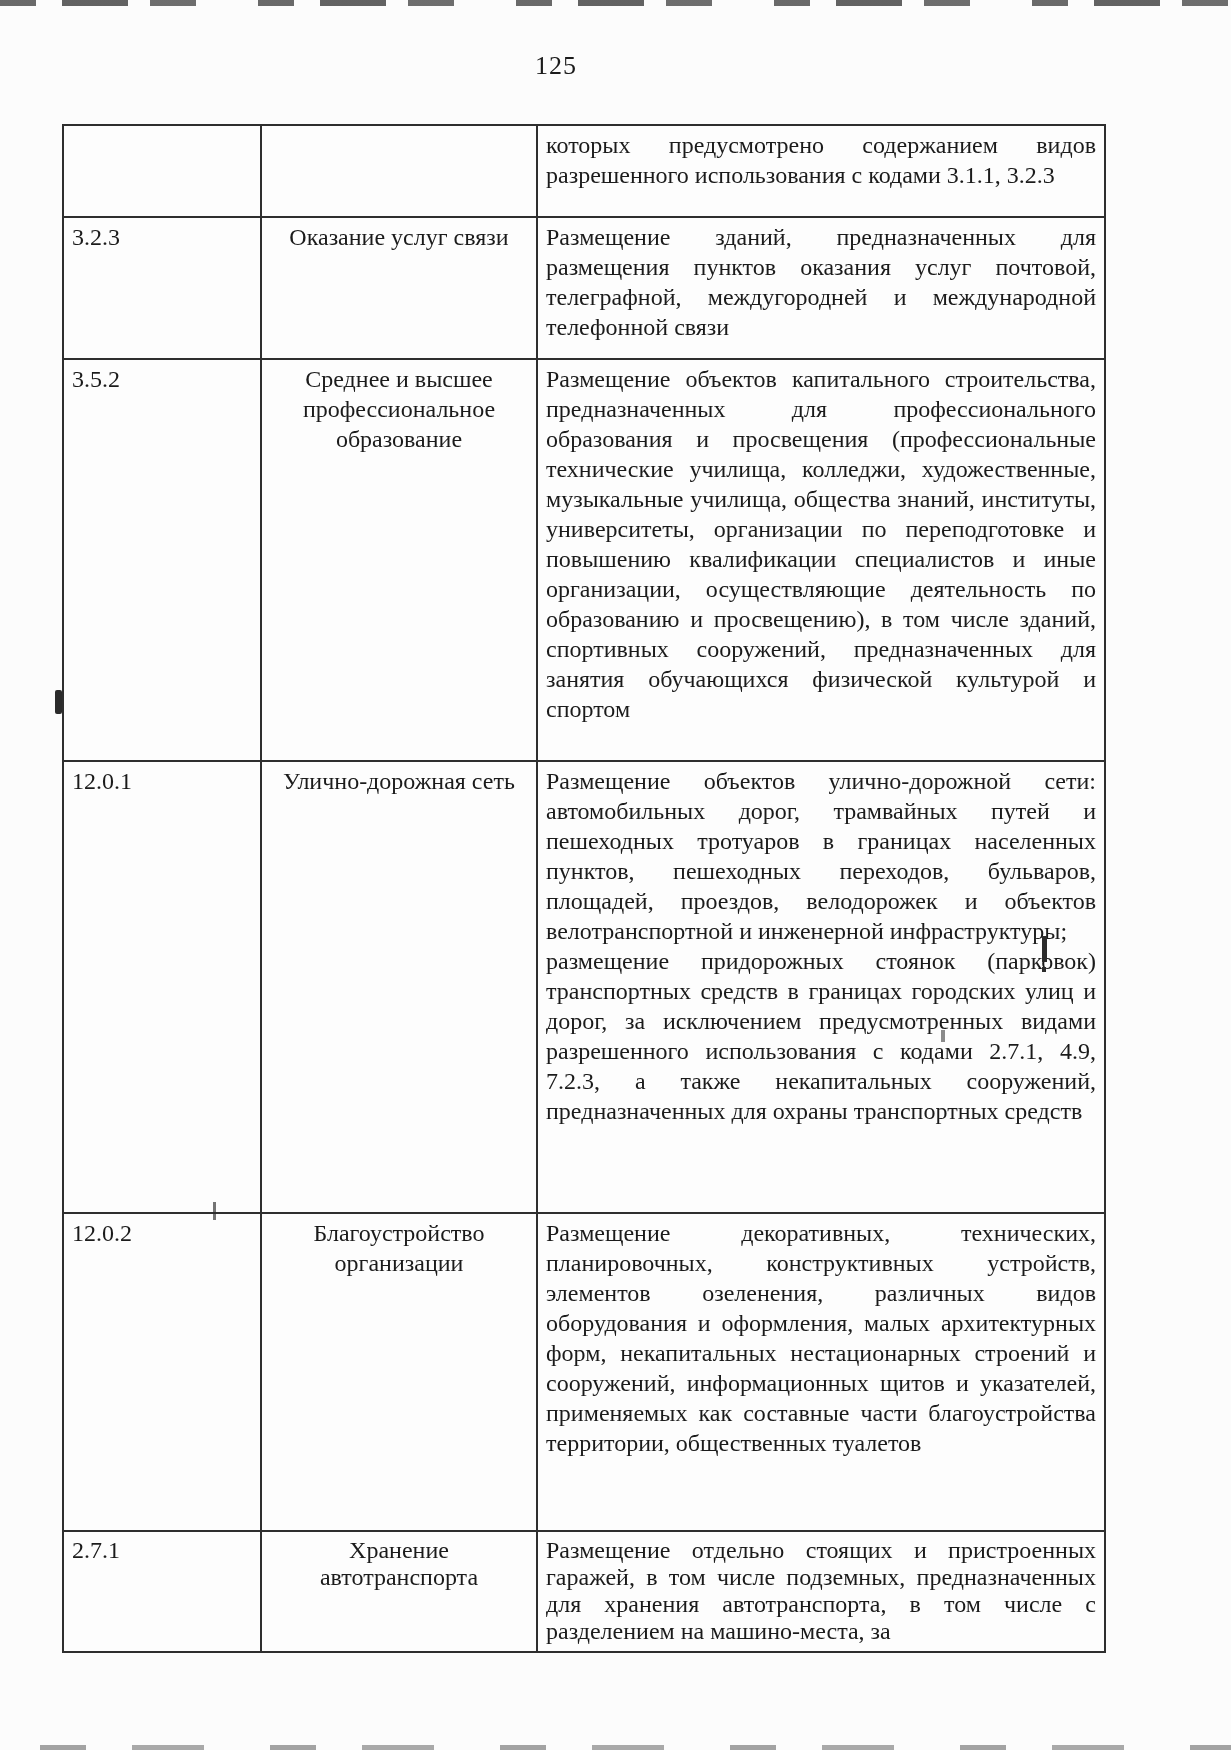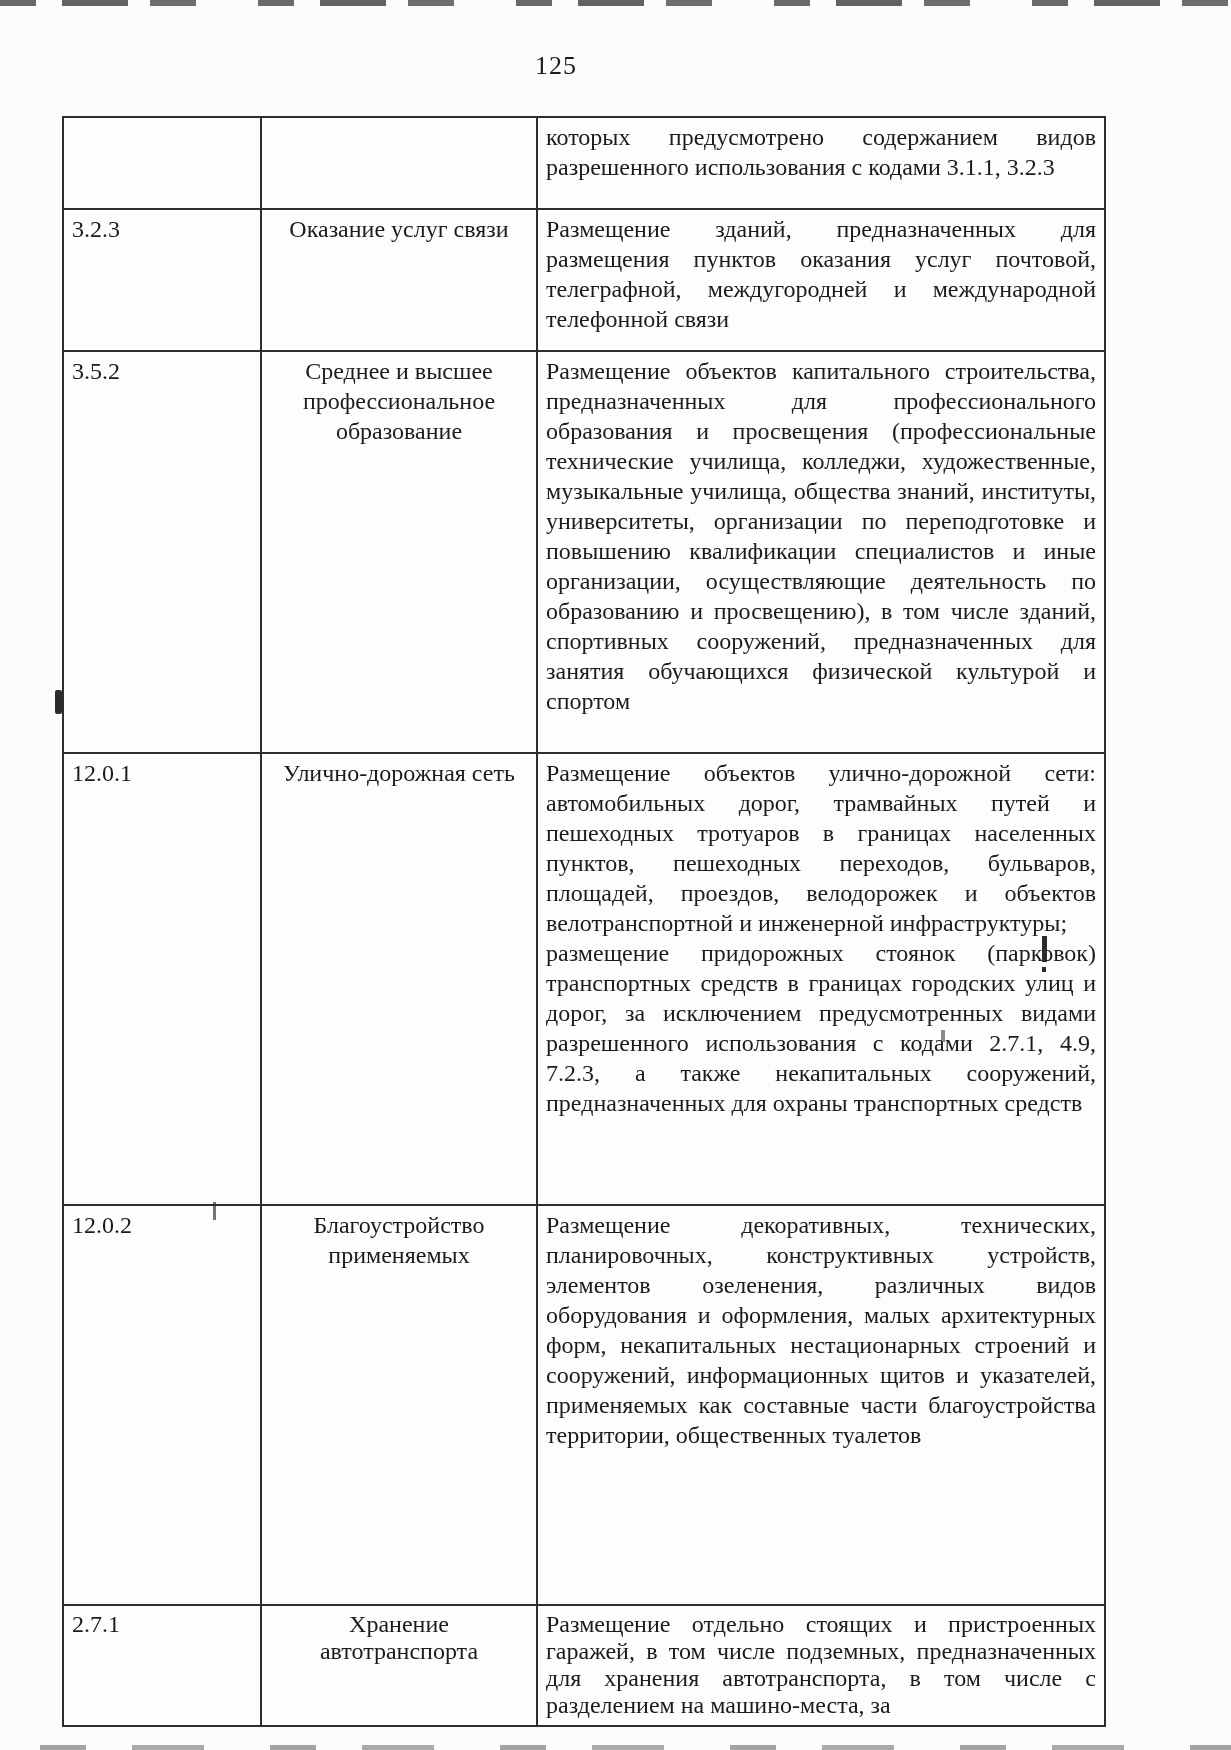--- a/index.html
+++ b/index.html
@@ -27,40 +27,40 @@
     background:repeating-linear-gradient(90deg,
       rgba(0,0,0,0) 0 40px, #4a4a4a 40px 86px,
       rgba(0,0,0,0) 86px 132px, #565656 132px 204px,
       rgba(0,0,0,0) 204px 230px);
   }
   .page-number{
     position:absolute;top:51px;left:0;width:1112px;
     text-align:center;font-size:26px;letter-spacing:1px;
   }
   table.doc{
-    position:absolute;left:62px;top:116px;width:988px;
+    position:absolute;left:62px;top:124px;width:988px;
     border-collapse:collapse;table-layout:fixed;
     background:#fdfdfd;
   }
   table.doc td{
     border:2px solid #2e2e2e;
     vertical-align:top;
     padding:4px 8px 6px 8px;
     font-size:24px;line-height:30px;
     overflow:hidden;
   }
   td.code-col{width:180px;}
   td.name-col{width:258px;text-align:center;}
   td.desc-col{width:550px;text-align:justify;padding-left:7px;}
   td.desc-col p{margin:0;text-align:justify;text-align-last:left;}
   tr.r1{height:92px;}
   tr.r2{height:142px;}
   tr.r3{height:402px;}
   tr.r4{height:452px;}
-  tr.r5{height:400px;}
+  tr.r5{height:318px;}
   tr.r6{height:112px;}
   tr.r6 td{line-height:27px;padding-top:5px;}
   .speck{position:absolute;background:#2b2b2b;pointer-events:none;}
   .speck-left-border{left:55px;top:690px;width:7px;height:24px;border-radius:2px;}
   .speck-right-bar{left:1042px;top:936px;width:5px;height:26px;}
   .speck-right-dot{left:1042px;top:967px;width:4px;height:5px;}
   .speck-mid-dash{left:213px;top:1202px;width:3px;height:18px;opacity:.65;}
   .speck-right-comma{left:941px;top:1030px;width:4px;height:12px;opacity:.55;}
 </style>
 </head>
@@ -96,21 +96,21 @@
     <tr class="r4">
       <td class="code-col">12.0.1</td>
       <td class="name-col">Улично-дорожная сеть</td>
       <td class="desc-col">
         <p>Размещение объектов улично-дорожной сети: автомобильных дорог, трамвайных путей и пешеходных тротуаров в границах населенных пунктов, пешеходных переходов, бульваров, площадей, проездов, велодорожек и объектов велотранспортной и инженерной инфраструктуры;</p>
         <p>размещение придорожных стоянок (парковок) транспортных средств в границах городских улиц и дорог, за исключением предусмотренных видами разрешенного использования с кодами 2.7.1, 4.9, 7.2.3, а также некапитальных сооружений, предназначенных для охраны транспортных средств</p>
       </td>
     </tr>
     <tr class="r5">
       <td class="code-col">12.0.2</td>
-      <td class="name-col">Благоустройство применяемых</td>
+      <td class="name-col">Благоустройство организации</td>
       <td class="desc-col">
         <p>Размещение декоративных, технических, планировочных, конструктивных устройств, элементов озеленения, различных видов оборудования и оформления, малых архитектурных форм, некапитальных нестационарных строений и сооружений, информационных щитов и указателей, применяемых как составные части благоустройства территории, общественных туалетов</p>
       </td>
     </tr>
     <tr class="r6">
       <td class="code-col">2.7.1</td>
       <td class="name-col">Хранение автотранспорта</td>
       <td class="desc-col">
         <p>Размещение отдельно стоящих и пристроенных гаражей, в том числе подземных, предназначенных для хранения автотранспорта, в том числе с разделением на машино-места, за</p>
       </td>

